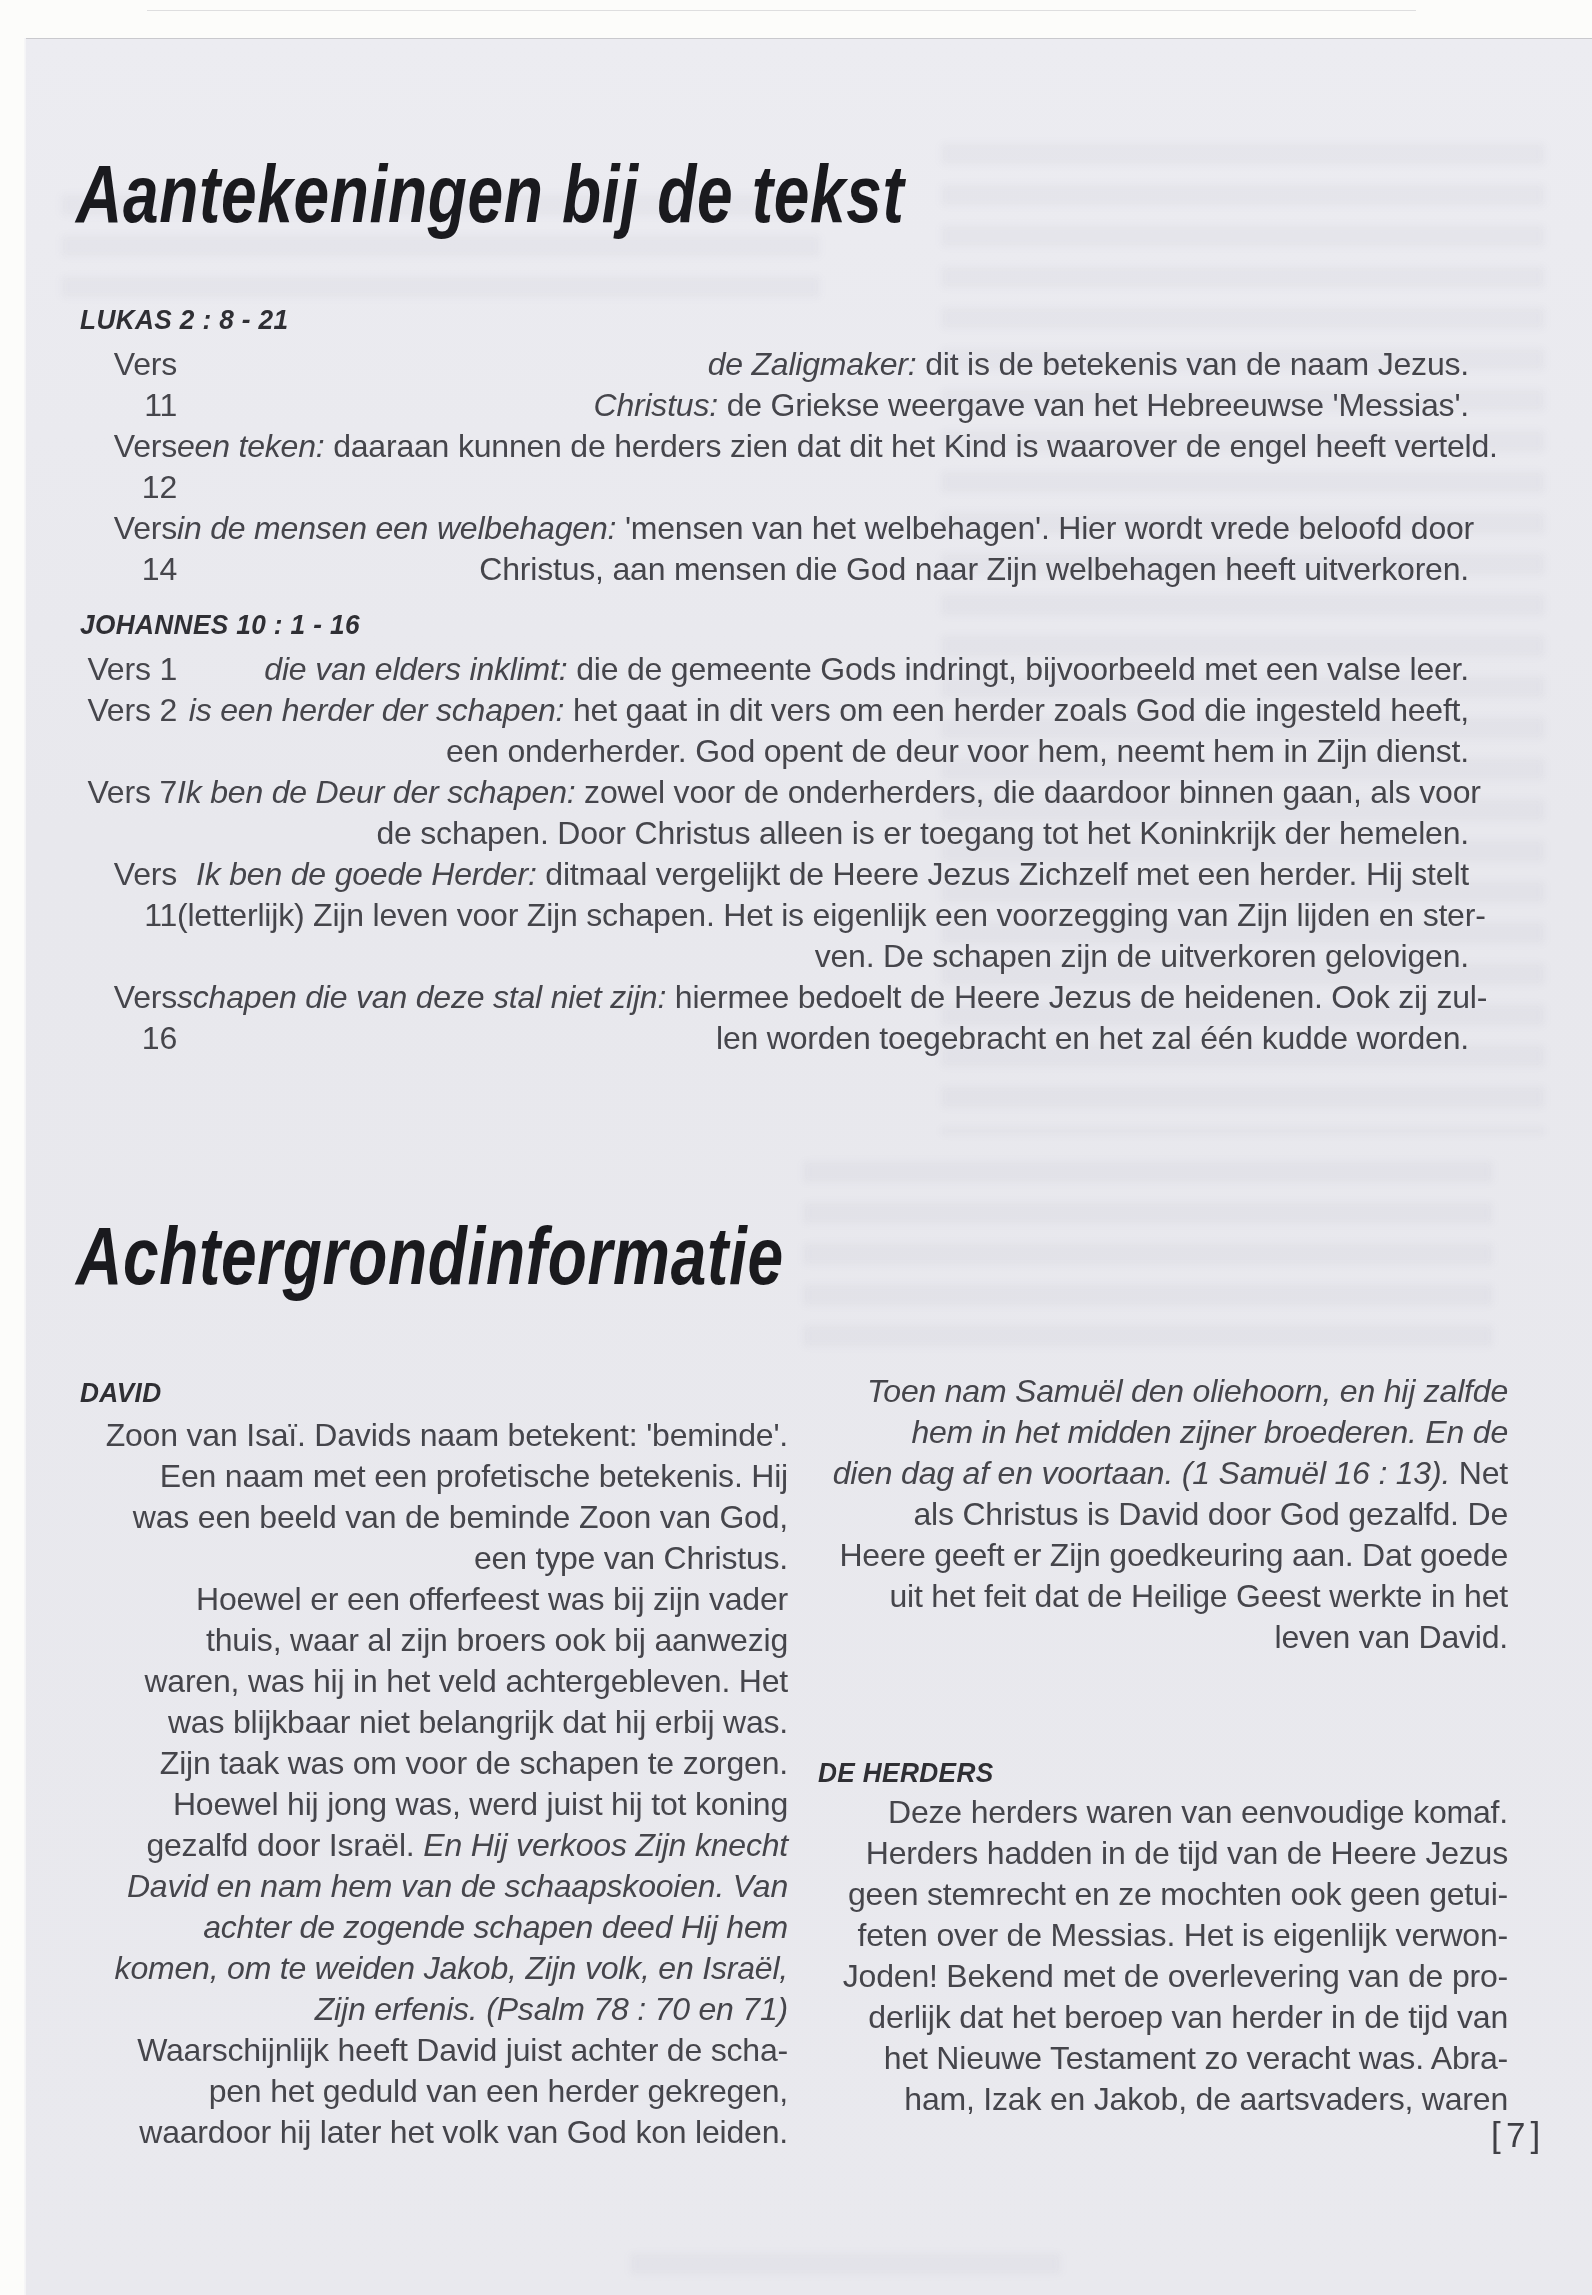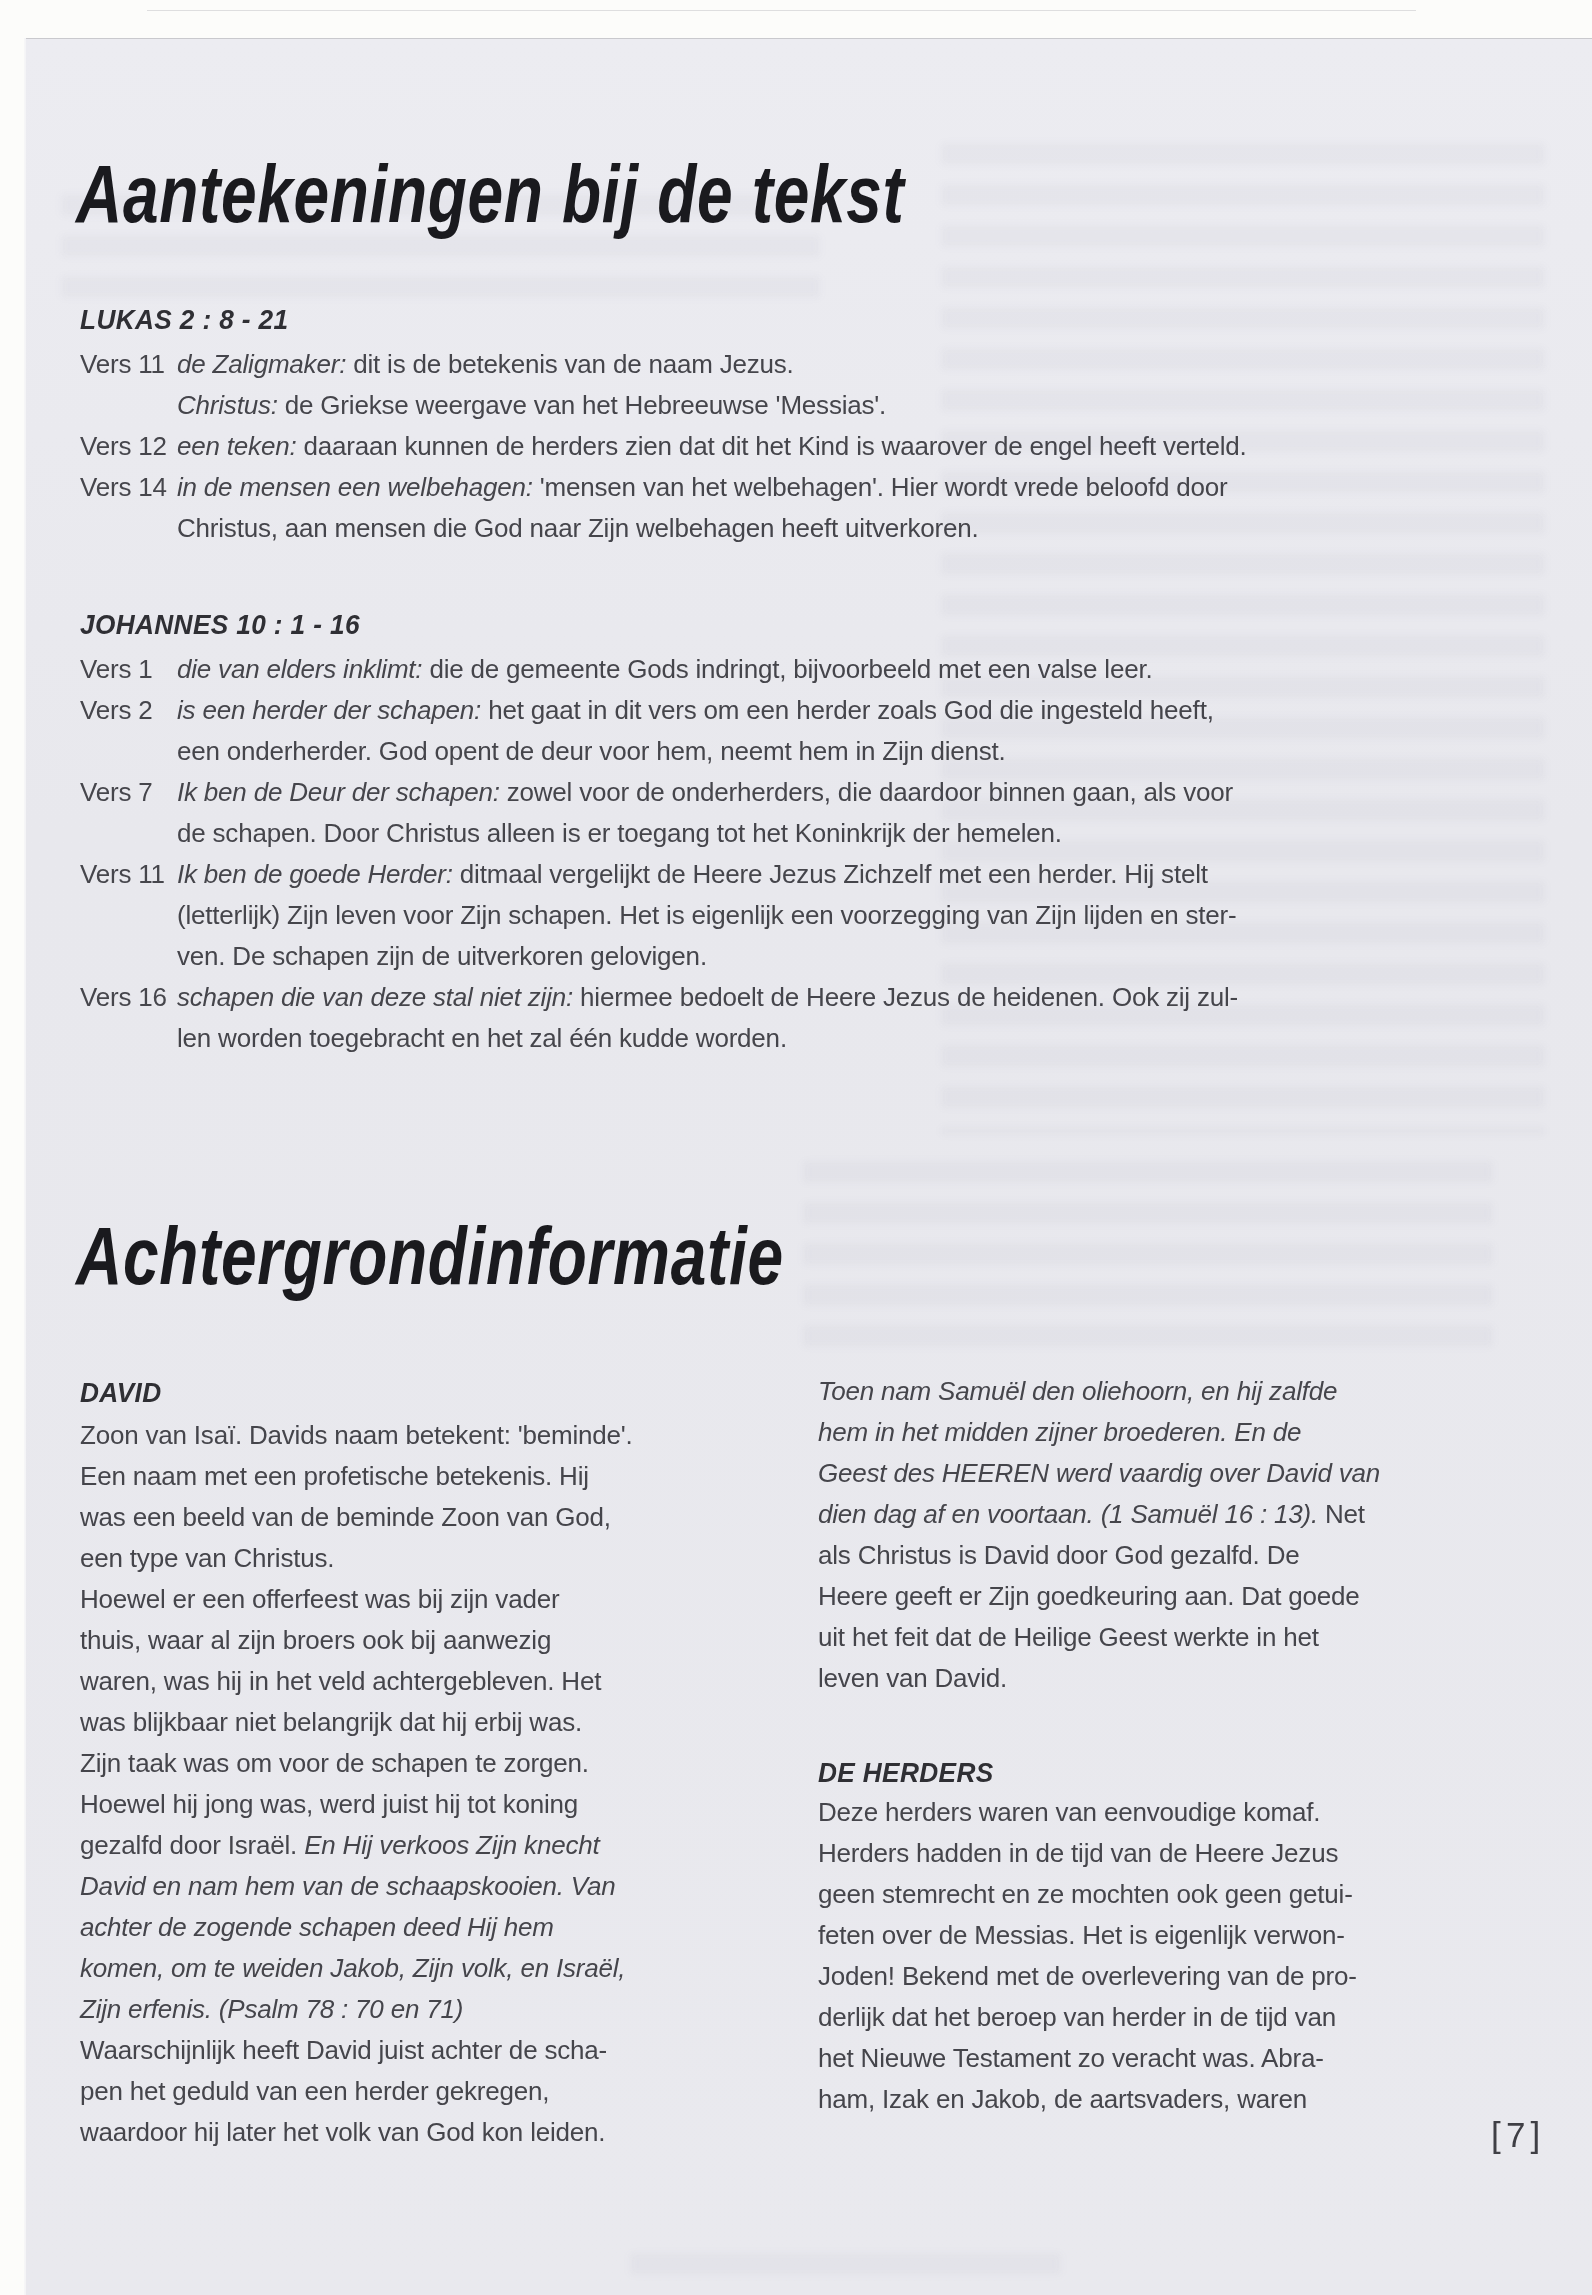--- a/index.html
+++ b/index.html
@@ -34,21 +34,21 @@
     color:#1a1a1e;letter-spacing:0.9px;white-space:nowrap;
     transform:scaleX(0.78);transform-origin:left top;
   }
   .subhead{
     position:absolute;
     font-size:28.5px;line-height:35px;font-weight:bold;font-style:italic;
     color:#2f2f34;letter-spacing:0.4px;white-space:nowrap;
     transform:scaleX(0.92);transform-origin:left top;
   }
   .body-text{
-    font-size:26px;line-height:41px;letter-spacing:-0.2px;color:#45454b;
+    font-size:32px;line-height:41px;letter-spacing:-0.2px;color:#45454b;text-align:right;
   }
   .verses{position:absolute;}
   .vrow{display:flex;}
   .verse-label{flex:0 0 97px;width:97px;color:#46464c;}
   .verse-text{flex:1;min-width:0;}
   .col{position:absolute;}
   .tl{white-space:nowrap;display:block;}
   .it{font-style:italic;}
   .page-number{
     position:absolute;
@@ -156,21 +156,20 @@
       <div class="tl"><span class="it">komen, om te weiden Jakob, Zijn volk, en Israël,</span></div>
       <div class="tl"><span class="it">Zijn erfenis. (Psalm 78 : 70 en 71)</span></div>
       <div class="tl"><span>Waarschijnlijk heeft David juist achter de scha-</span></div>
       <div class="tl"><span>pen het geduld van een herder gekregen,</span></div>
       <div class="tl"><span>waardoor hij later het volk van God kon leiden.</span></div>
     </div>
 
   <div class="col body-text" style="left:792px;top:1332px;width:690px;">
       <div class="tl"><span class="it">Toen nam Samuël den oliehoorn, en hij zalfde</span></div>
       <div class="tl"><span class="it">hem in het midden zijner broederen. En de</span></div>
-      <div class="tl"><span class="it">Geest des HEEREN werd vaardig over David van</span></div>
       <div class="tl"><span class="it">dien dag af en voortaan. (1 Samuël 16 : 13).</span><span> Net</span></div>
       <div class="tl"><span>als Christus is David door God gezalfd. De</span></div>
       <div class="tl"><span>Heere geeft er Zijn goedkeuring aan. Dat goede</span></div>
       <div class="tl"><span>uit het feit dat de Heilige Geest werkte in het</span></div>
       <div class="tl"><span>leven van David.</span></div>
     </div>
 
   <div class="subhead" style="left:792px;top:1716px;">DE HERDERS</div>
 
   <div class="col body-text" style="left:792px;top:1753px;width:690px;">

